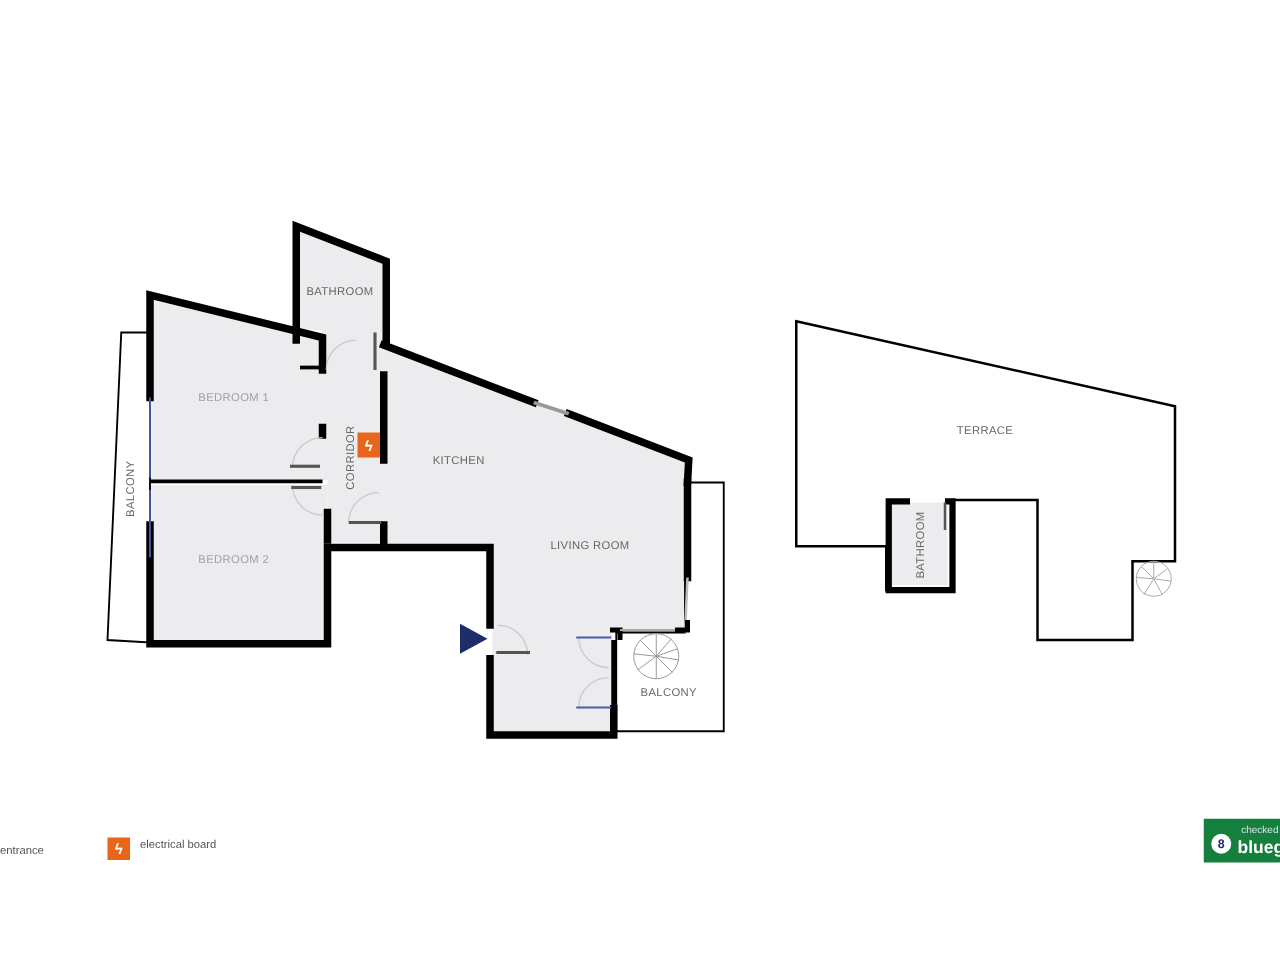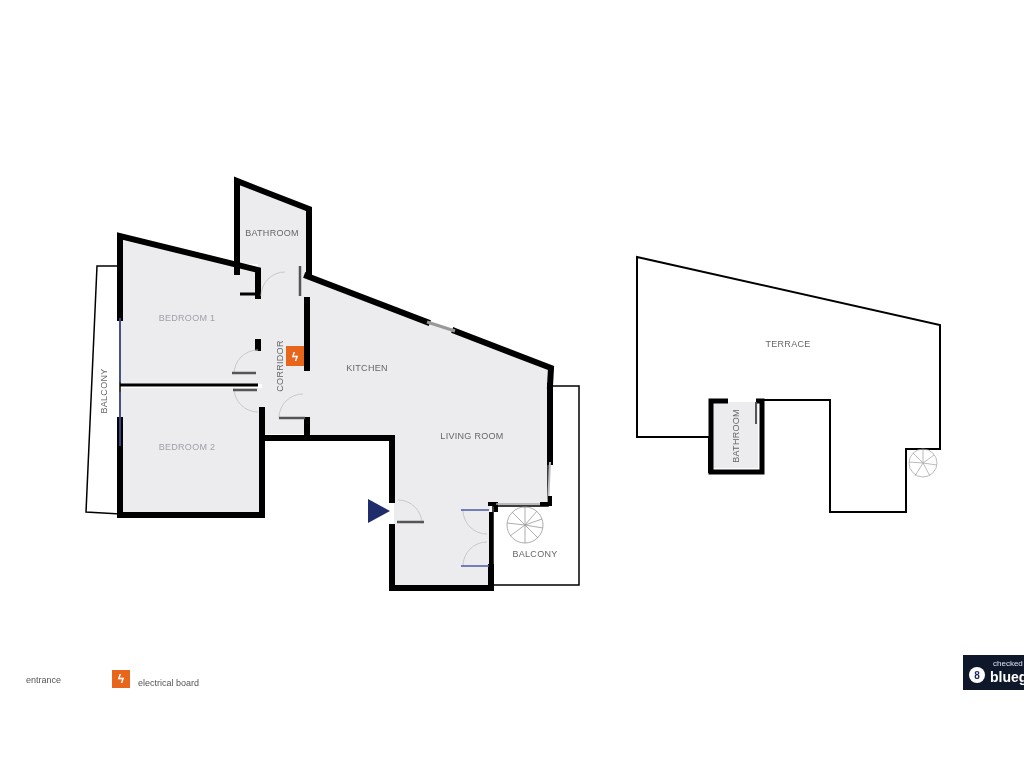--- a/index.html
+++ b/index.html
@@ -1,23 +1,23 @@
 <!DOCTYPE html>
 <html><head>
 <meta charset="utf-8">
 <style>
   html, body { margin:0; padding:0; background:#ffffff; }
   body { width:1024px; height:768px; position:relative; overflow:hidden; font-family:"Liberation Sans", sans-serif; }
   svg.plan { position:absolute; left:0; top:0; }
   .room-label { font-family:"Liberation Sans", sans-serif; font-size:9px; fill:#666; letter-spacing:0.3px; }
   .room-label.faint { fill:#a0a0a8; }
   .legend { position:absolute; top:671px; left:0; height:20px; display:flex; align-items:center; font-size:9px; color:#555; }
-  .legend .item { display:flex; align-items:flex-end; position:absolute; white-space:nowrap;padding-left:26px; }
+  .legend .item { display:flex; align-items:flex-start; position:absolute; white-space:nowrap; }
   .legend .elec-icon { width:18px; height:18px; background:#e8661c; color:#fff; font-size:12px; font-weight:bold; display:flex; align-items:center; justify-content:center; margin-right:8px; }
-  .badge { position:absolute; left:963px; top:655px; width:61px; height:35px; background:#0f172a; color:#fff; overflow:hidden; }
+  .badge { position:absolute; left:963px; top:655px; width:61px; height:35px; background:#15803d; color:#fff; overflow:hidden; }
   .badge .checked { position:absolute; left:30px; top:4px; font-size:8px; color:#dfe3f3; }
   .badge .brand { position:absolute; left:27px; top:14px; font-size:14px; font-weight:bold; color:#fff; }
   .badge .logo { position:absolute; left:6px; top:12px; width:16px; height:16px; border-radius:50%; background:#fff; color:#1f2d6b; font-size:10px; font-weight:bold; display:flex; align-items:center; justify-content:center; }
 </style>
 </head>
 <body>
 
 <svg class="plan" width="1024" height="768" viewBox="0 0 1024 768">
 
   <polygon points="97,266 120,266 120,514 86,512" fill="#ffffff" stroke="#000" stroke-width="1.5"></polygon>

